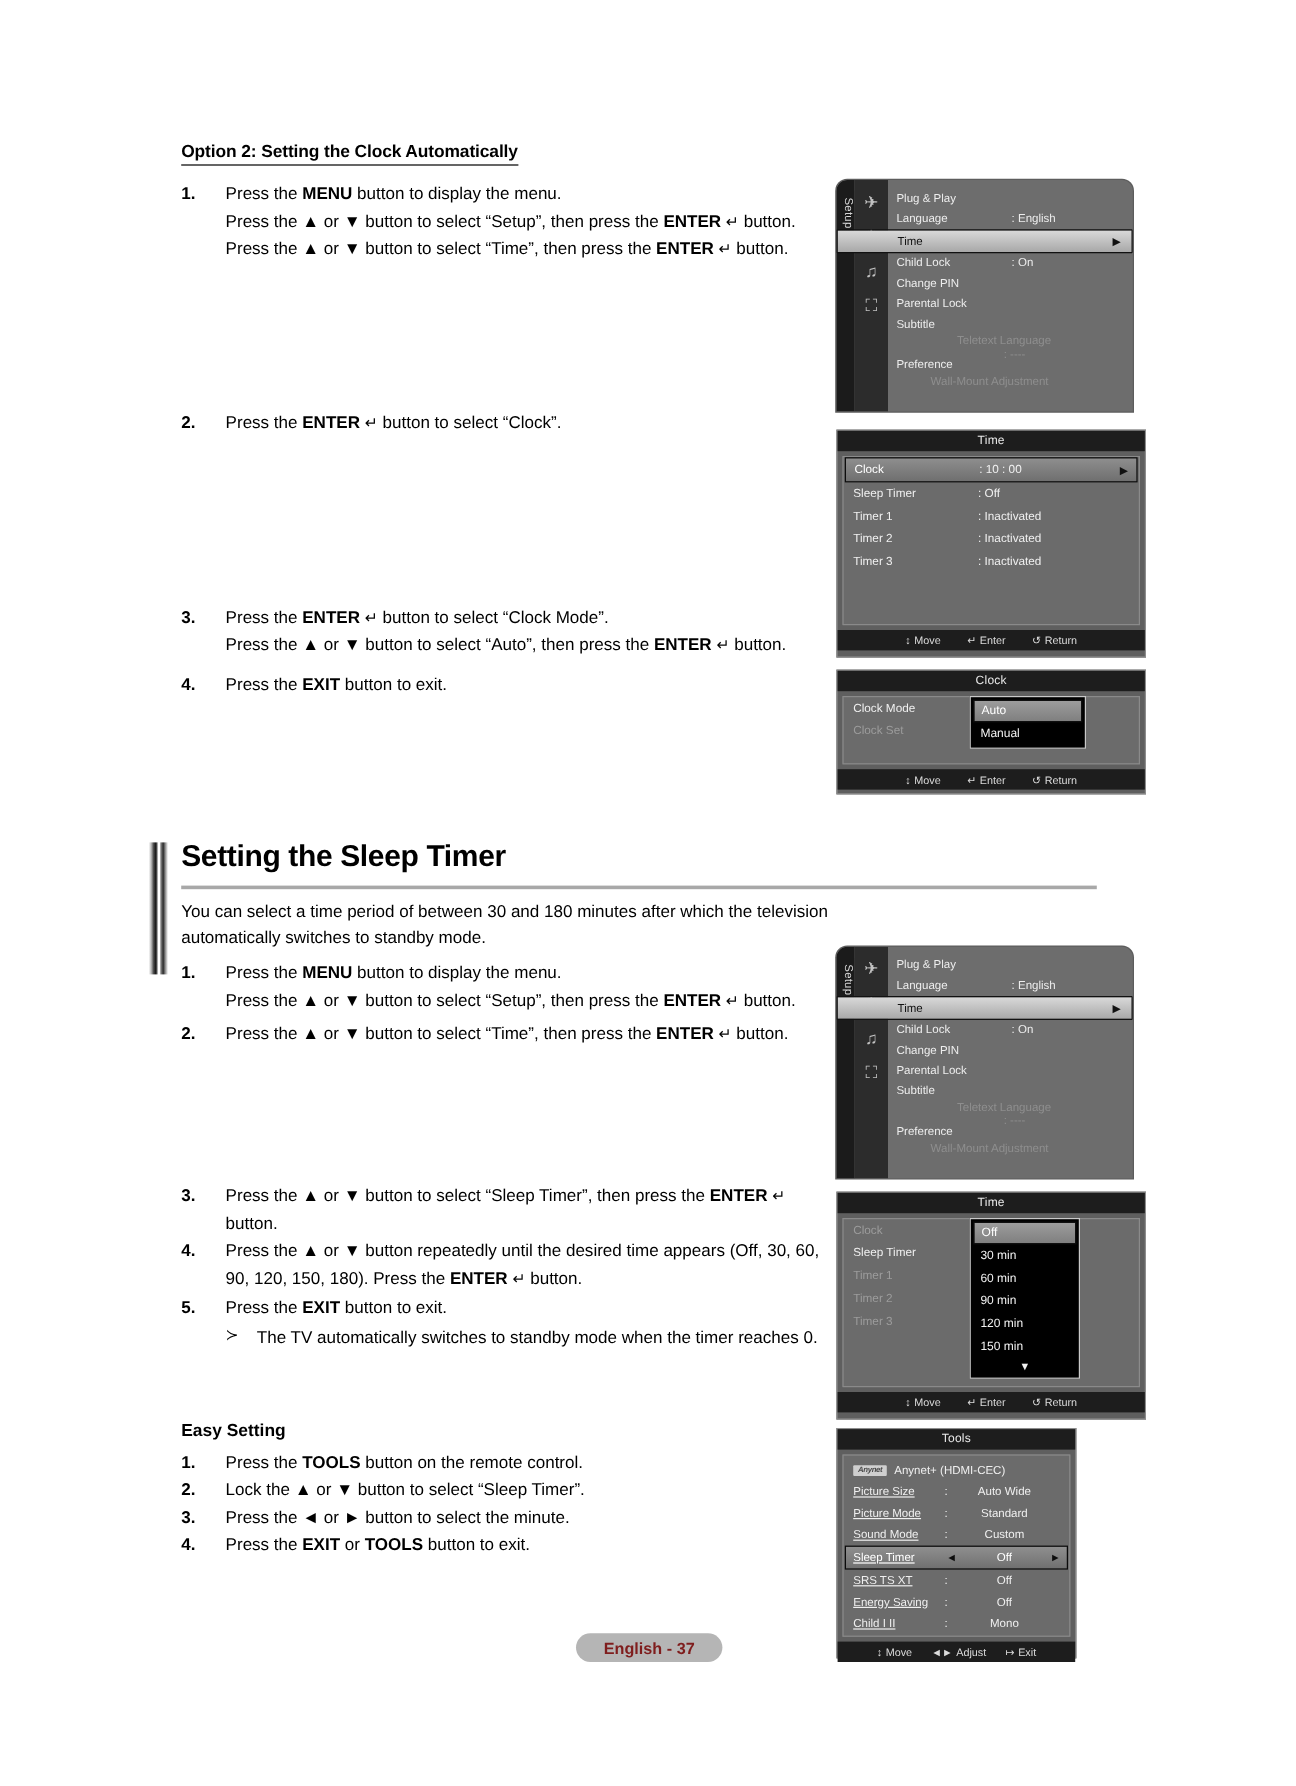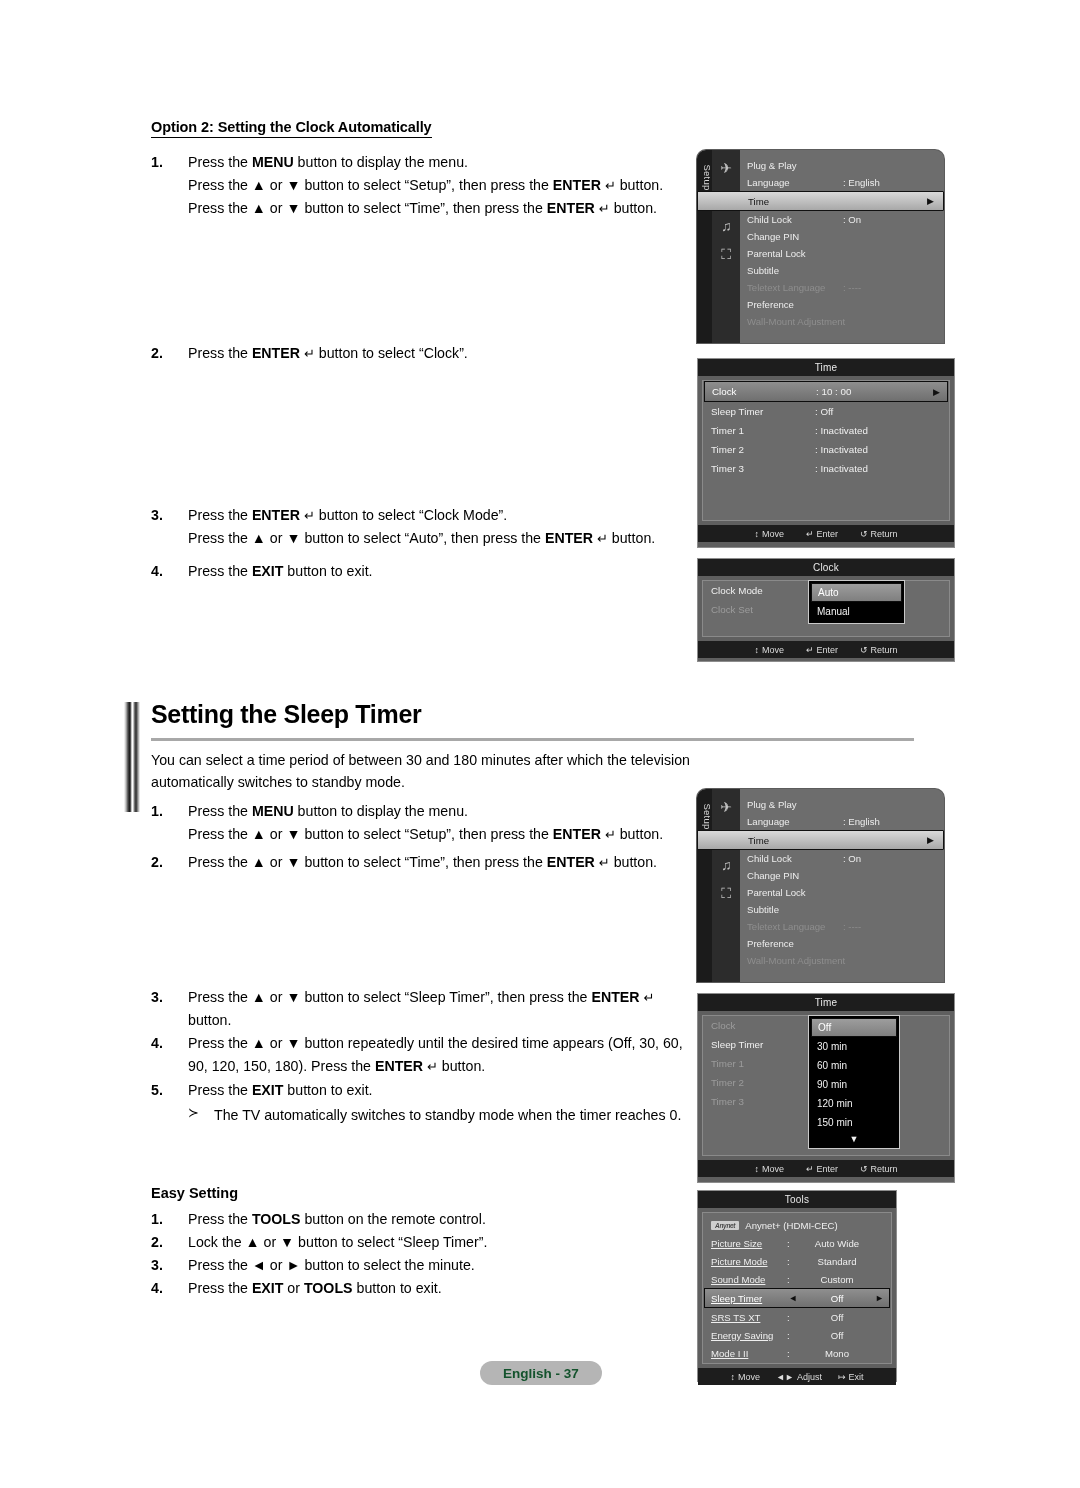--- a/index.html
+++ b/index.html
@@ -153,21 +153,21 @@
 
   
   .page-badge {
     position: absolute;
     left: 480px;
     top: 1361px;
     width: 122px;
     height: 24px;
     background: #b5b5b5;
     border-radius: 12px;
-    color: #14532d;
+    color: #7f1d1d;
     font-size: 13.5px;
     font-weight: bold;
     display: flex;
     align-items: center;
     justify-content: center;
   }
 
   
   .osd {
     position: absolute;
@@ -229,21 +229,21 @@
     height: 17px;
     display: flex;
     align-items: center;
     font-size: 9.6px;
     padding-left: 7px;
     color: #ededed;
     position: relative;
   }
   .srow .lbl { width: 96px; }
   .srow .val { color: #ededed; }
-  .srow.dim { color: #8e8e8e; }
+  .srow.dim { color: #8e8e8e; flex-direction: column; }
   .srow.dim .val { color: #8e8e8e; }
   .srow.sel {
     background: linear-gradient(to bottom, #d9d9d9, #a8a8a8);
     color: #111;
     border: 1.5px solid #111;
     margin-left: -43px;
     padding-left: 50px;
     width: 247px;
     box-sizing: border-box;
     height: 20px;
@@ -738,21 +738,21 @@
         <span class="tlbl">SRS TS XT</span>
         <span class="tcolon">:</span>
         <span class="tval">Off</span>
       </div>
       <div class="trow">
         <span class="tlbl">Energy Saving</span>
         <span class="tcolon">:</span>
         <span class="tval">Off</span>
       </div>
       <div class="trow">
-        <span class="tlbl">Mode I II</span>
+        <span class="tlbl">Child I II</span>
         <span class="tcolon">:</span>
         <span class="tval">Mono</span>
       </div>
     </div>
     <div class="dlg-foot" style="gap:16px;">
       <span class="fi">
         <span>↕</span>
         <span>Move</span>
       </span>
       <span class="fi">

